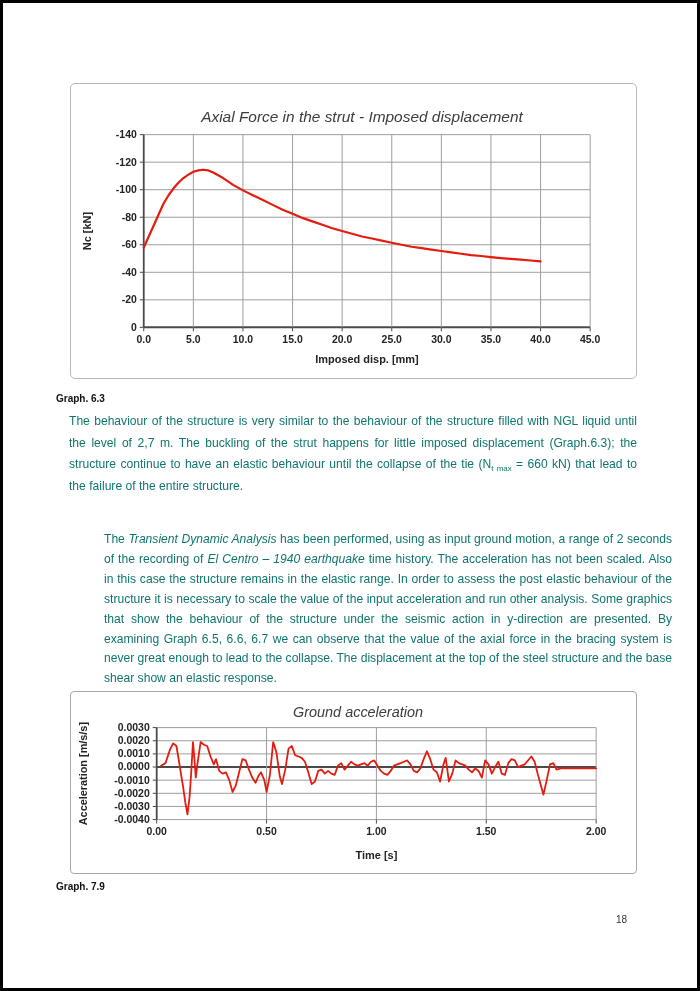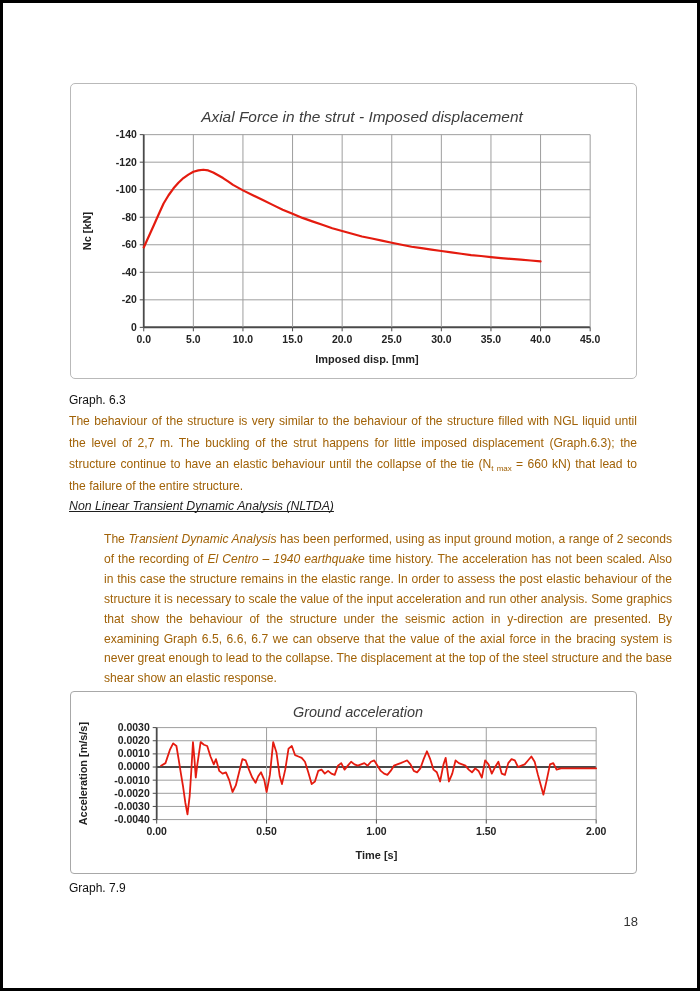--- a/index.html
+++ b/index.html
@@ -8,35 +8,35 @@
     background:#ffffff; border:3px solid #000; box-sizing:border-box;
     font-family:"Liberation Sans", sans-serif; color:#1f1f1f; overflow:hidden;
   }
   .chart-box{position:absolute; box-sizing:border-box; background:#fff;}
   .chart-box1{left:67px; top:80px; width:567px; height:296px; border:1.5px solid #b9b9b9; border-radius:5px;}
   .chart-box2{left:67px; top:688px; width:567px; height:183px; border:1px solid #a8a8a8; border-radius:4px;}
   .chart-box svg{position:absolute; left:0; top:0; width:100%; height:100%;}
   .tick{font-family:"Liberation Sans",sans-serif; font-size:10.5px; font-weight:bold; fill:#232323;}
   .ctitle{font-family:"Liberation Sans",sans-serif; font-style:italic; fill:#3d3d3d;}
   .alabel{font-family:"Liberation Sans",sans-serif; font-size:11px; font-weight:bold; fill:#232323;}
-  .caption{position:absolute; left:66px; font-size:12px; font-weight:normal; color:#111;}
+  .caption{position:absolute; left:53px; font-size:10px; font-weight:bold; color:#111;}
   .cap1{top:390px;} .cap2{top:878px;}
   .body-text{
     position:absolute; left:66px; width:568px; margin:0;
-    font-size:12.1px; text-align:justify; color:#a16207;
+    font-size:12.1px; text-align:justify; color:#0f766e;
   }
   .p1{top:408px; line-height:21.6px;}
   .p2{top:527px; line-height:19.9px;margin-left:35px;}
   .section-heading{
     position:absolute; left:66px; top:496px; font-size:12.3px; font-style:italic;
     text-decoration:underline; text-decoration-skip-ink:none; color:#1f1f1f;
   }
   .it{font-style:italic;}
   .body-text sub{font-size:8px; line-height:0;}
-  .page-number{position:absolute; right:59px; top:911px; font-size:13px; color:#333;}
+  .page-number{position:absolute; right:70px; top:911px; font-size:10px; color:#333;}
 </style>
 </head>
 <body>
 
 <div class="page">
 
   <div class="chart-box chart-box1">
     <svg id="chart1-svg" viewBox="0 0 567 296" preserveAspectRatio="none">
         <line x1="73" y1="51" x2="521" y2="51" stroke="#9d9d9d" stroke-width="1"></line>
         <line x1="69" y1="51" x2="73" y2="51" stroke="#4a4a4a" stroke-width="1"></line>
@@ -96,21 +96,20 @@
         <text x="297" y="281" text-anchor="middle" class="alabel">Imposed disp. [mm]</text>
         <text x="20" y="148" text-anchor="middle" class="alabel" transform="rotate(-90 20 148)">Nc [kN]</text>
         <polyline points="73.0,164.6 78.0,153.5 83.0,142.5 87.9,131.4 92.9,120.3 97.9,112.0 102.9,105.0 107.8,99.5 112.8,94.7 117.8,91.2 122.8,88.4 127.8,87.0 132.7,86.3 137.7,87.0 142.7,89.1 147.7,91.9 152.6,94.7 157.6,98.1 162.6,101.6 167.6,104.3 172.6,107.1 182.5,112.0 192.5,116.8 202.4,121.7 212.4,126.5 222.3,130.7 232.3,134.8 242.2,138.3 252.2,141.8 262.2,145.2 272.1,148.0 282.1,150.8 292.0,153.5 302.0,155.6 311.9,157.7 321.9,159.8 331.8,161.9 341.8,163.9 351.8,165.3 361.7,166.7 371.7,168.1 381.6,169.5 391.6,170.9 401.5,172.3 411.5,173.2 421.4,174.3 431.4,175.3 441.4,176.1 451.3,176.8 461.3,177.7 471.2,178.5" fill="none" stroke="#e41b0f" stroke-width="2.2" stroke-linejoin="round" stroke-linecap="round"></polyline>
       </svg>
   </div>
 
   <div class="caption cap1">Graph. 6.3</div>
 
   <p class="body-text p1"><span>The behaviour of the structure is very similar to the behaviour of the structure filled with NGL liquid until the level of 2,7 m. The buckling of the strut happens for little imposed displacement (Graph.6.3); the structure continue to have an elastic behaviour until the collapse of the tie (N</span><sub>t max</sub><span> = 660 kN) that lead to the failure of the entire structure.</span></p>
 
-  <div class="section-heading">Non Linear Transient Dynamic Analysis (NLTDA)</div>
 
   <p class="body-text p2"><span>The </span><span class="it">Transient Dynamic Analysis</span><span> has been performed, using as input ground motion, a range of 2 seconds of the recording of </span><span class="it">El Centro – 1940 earthquake</span><span> time history. The acceleration has not been scaled. Also in this case the structure remains in the elastic range. In order to assess the post elastic behaviour of the structure it is necessary to scale the value of the input acceleration and run other analysis. Some graphics that show the behaviour of the structure under the seismic action in y-direction are presented. By examining Graph 6.5, 6.6, 6.7 we can observe that the value of the axial force in the bracing system is never great enough to lead to the collapse. The displacement at the top of the steel structure and the base shear show an elastic response.</span></p>
 
   <div class="chart-box chart-box2">
     <svg id="chart2-svg" viewBox="0 0 567 183" preserveAspectRatio="none">
         <line x1="86" y1="36" x2="527" y2="36" stroke="#9d9d9d" stroke-width="1"></line>
         <line x1="82" y1="36" x2="86" y2="36" stroke="#4a4a4a" stroke-width="1"></line>
         <text x="79" y="39.5" text-anchor="end" class="tick">0.0030</text>
         <line x1="86" y1="49.285714285714285" x2="527" y2="49.285714285714285" stroke="#9d9d9d" stroke-width="1"></line>
         <line x1="82" y1="49.285714285714285" x2="86" y2="49.285714285714285" stroke="#4a4a4a" stroke-width="1"></line>

